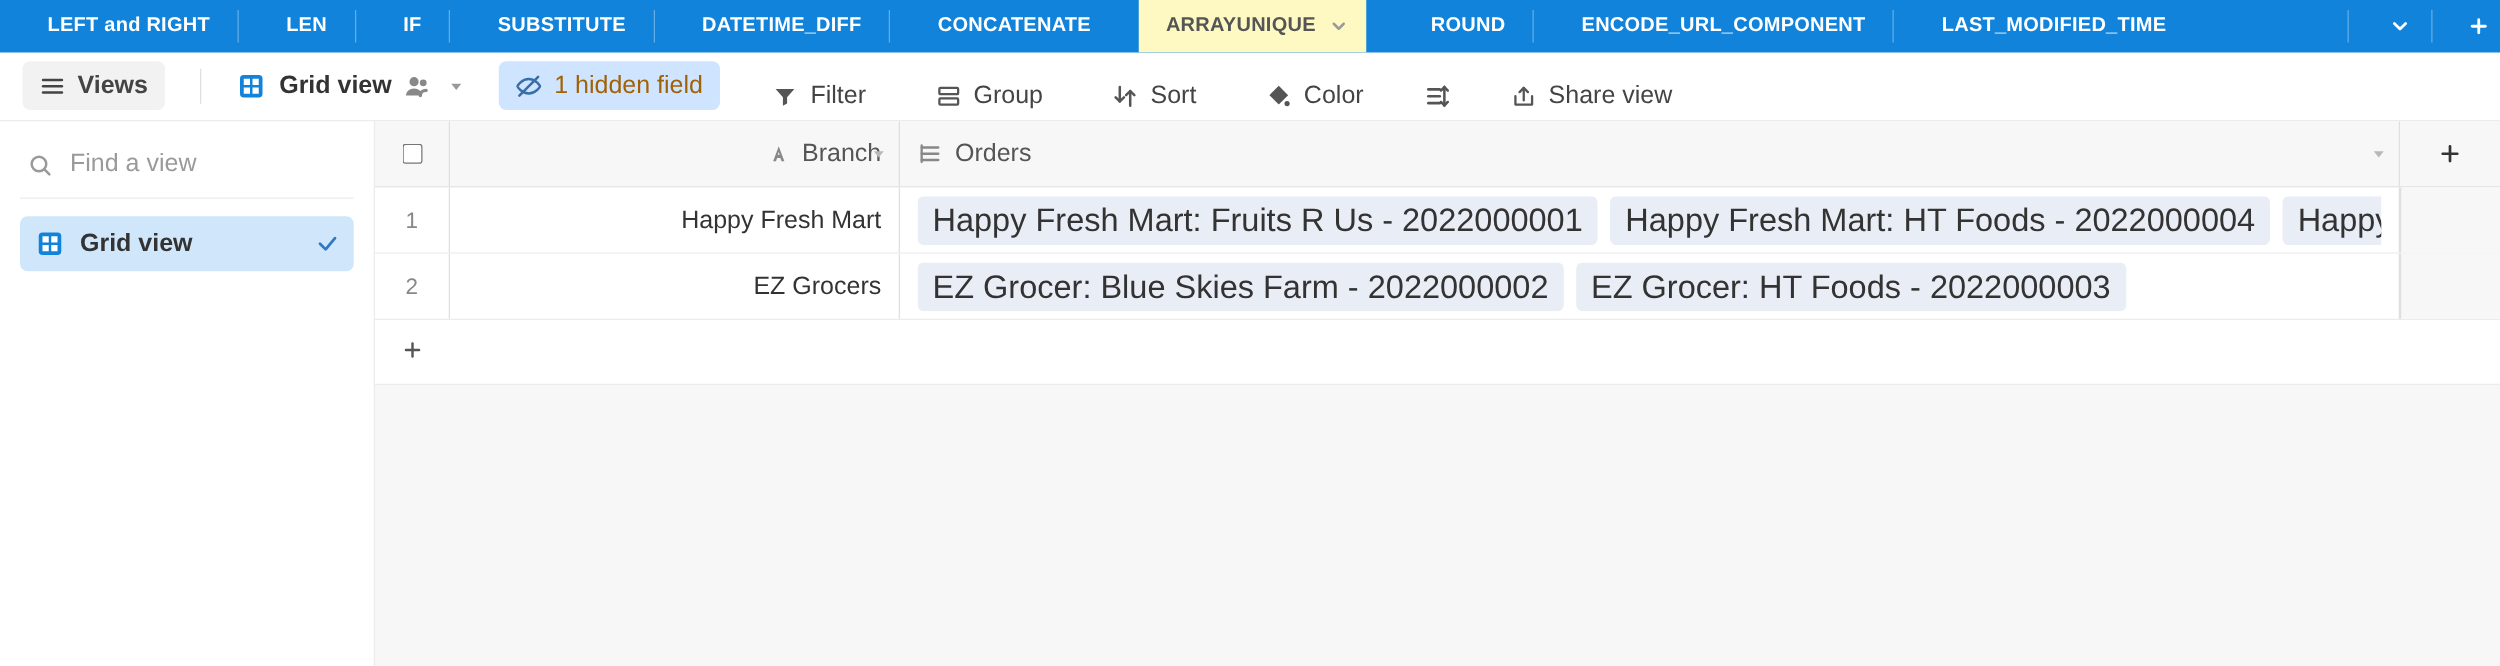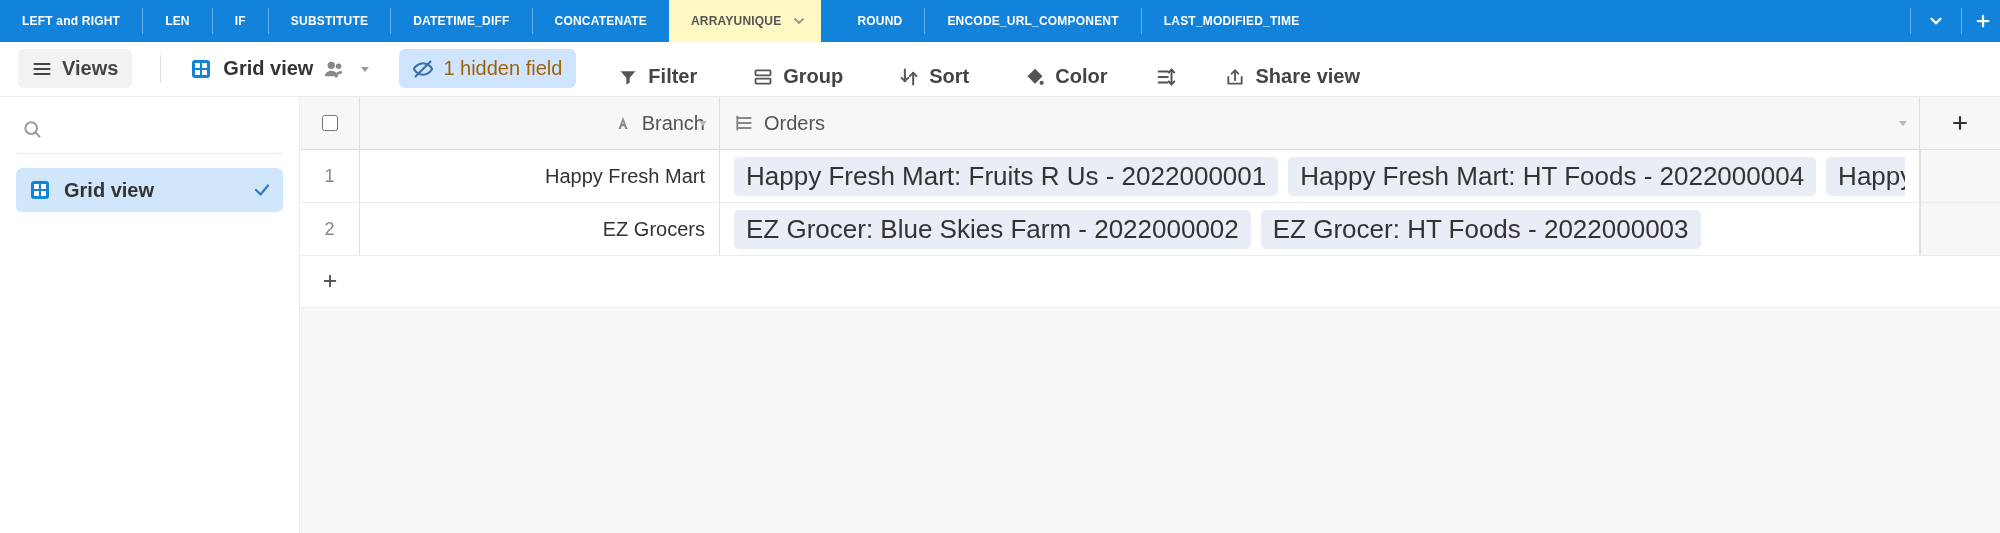--- a/index.html
+++ b/index.html
@@ -34,24 +34,25 @@
     background: var(--blue);
     color: #fff;
     overflow: hidden;
   }
   .tab {
     display: flex;
     align-items: center;
     padding: 0 22px;
     color: #fff;
     font-weight: 600;
-    font-size: 12px;
+    font-size: 16px;
     white-space: nowrap;
     cursor: pointer;
     letter-spacing: 0.2px;
+    margin-left: 16px;
   }
   .tab-sep {
     width: 1px;
     background: rgba(255,255,255,0.35);
     margin: 8px 0;
   }
   .tab.active-wrap {
     background: #fef9c3;
     color: #555;
     padding-right: 14px;
@@ -82,21 +83,21 @@
     display: inline-flex;
     align-items: center;
     gap: 10px;
     padding: 8px 14px;
     border-radius: 6px;
     font-size: 20px;
     font-weight: 600;
     cursor: pointer;
     color: #444;
   }
-  .btn.plain { background: transparent; font-weight: 700; margin-top: 16px; }
+  .btn.plain { background: transparent; font-weight: 400; margin-top: 16px; }
   .btn.views { background: #f2f2f2; }
   .btn.hidden-field { background: var(--light-blue2); color: #a16207; font-weight: 500; }
   .vdiv {
     width: 1px; height: 28px;
     background: var(--border);
   }
   .gridview-chip {
     display: inline-flex;
     align-items: center;
     gap: 10px;
@@ -394,20 +395,21 @@
 <div class="main">
 
   <div class="sidebar">
     <div class="search">
       <span class="ic">
         <svg width="20" height="20" viewBox="0 0 24 24" fill="none" stroke="#9a9a9a" stroke-width="2.4" stroke-linecap="round">
             <circle cx="11" cy="11" r="7"></circle>
             <line x1="21" y1="21" x2="16" y2="16"></line>
           </svg>
       </span>
+      <input type="text" placeholder="Find a view" style="">
     </div>
     <div class="viewitem">
       <span class="ic blue-ic">
         <svg width="24" height="24" viewBox="0 0 24 24">
             <rect x="3" y="3" width="18" height="18" rx="3" fill="#1283da"></rect>
             <rect x="6" y="6" width="5" height="5" fill="#fff"></rect>
             <rect x="13" y="6" width="5" height="5" fill="#fff"></rect>
             <rect x="6" y="13" width="5" height="5" fill="#fff"></rect>
             <rect x="13" y="13" width="5" height="5" fill="#fff"></rect>
           </svg>

